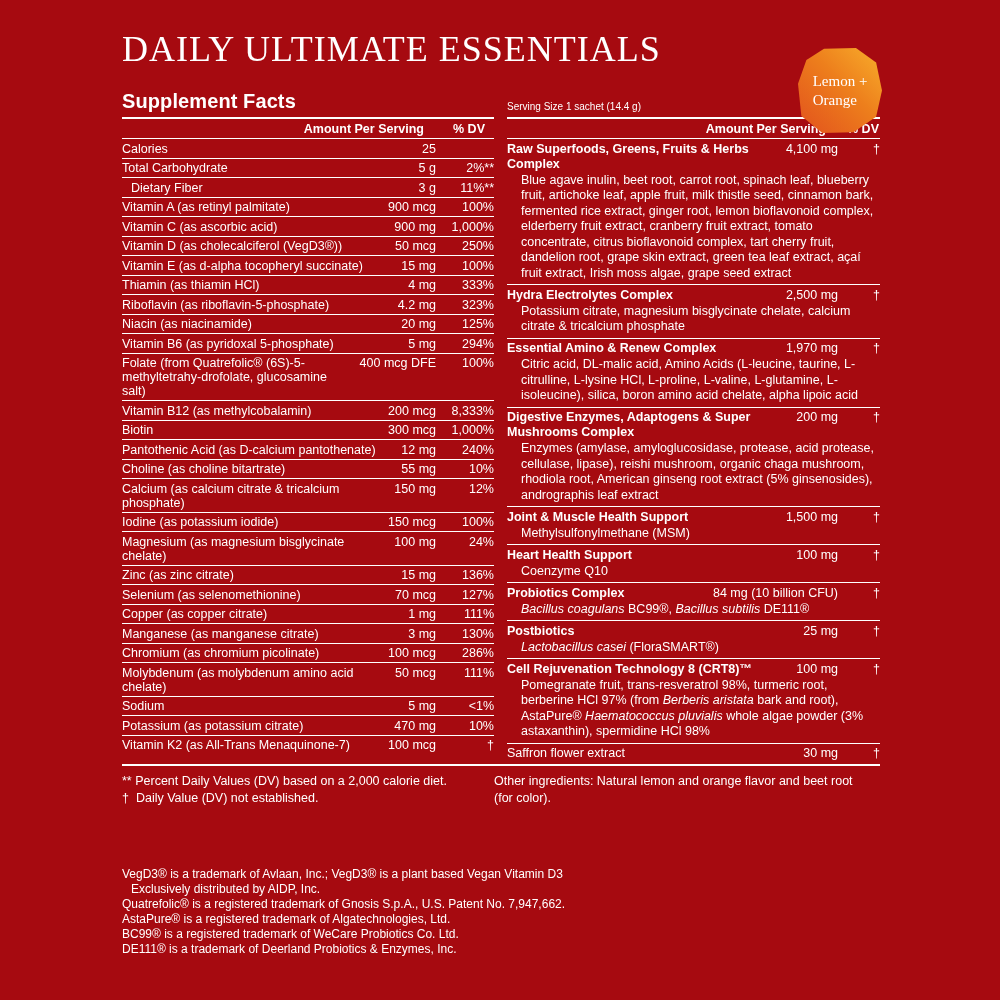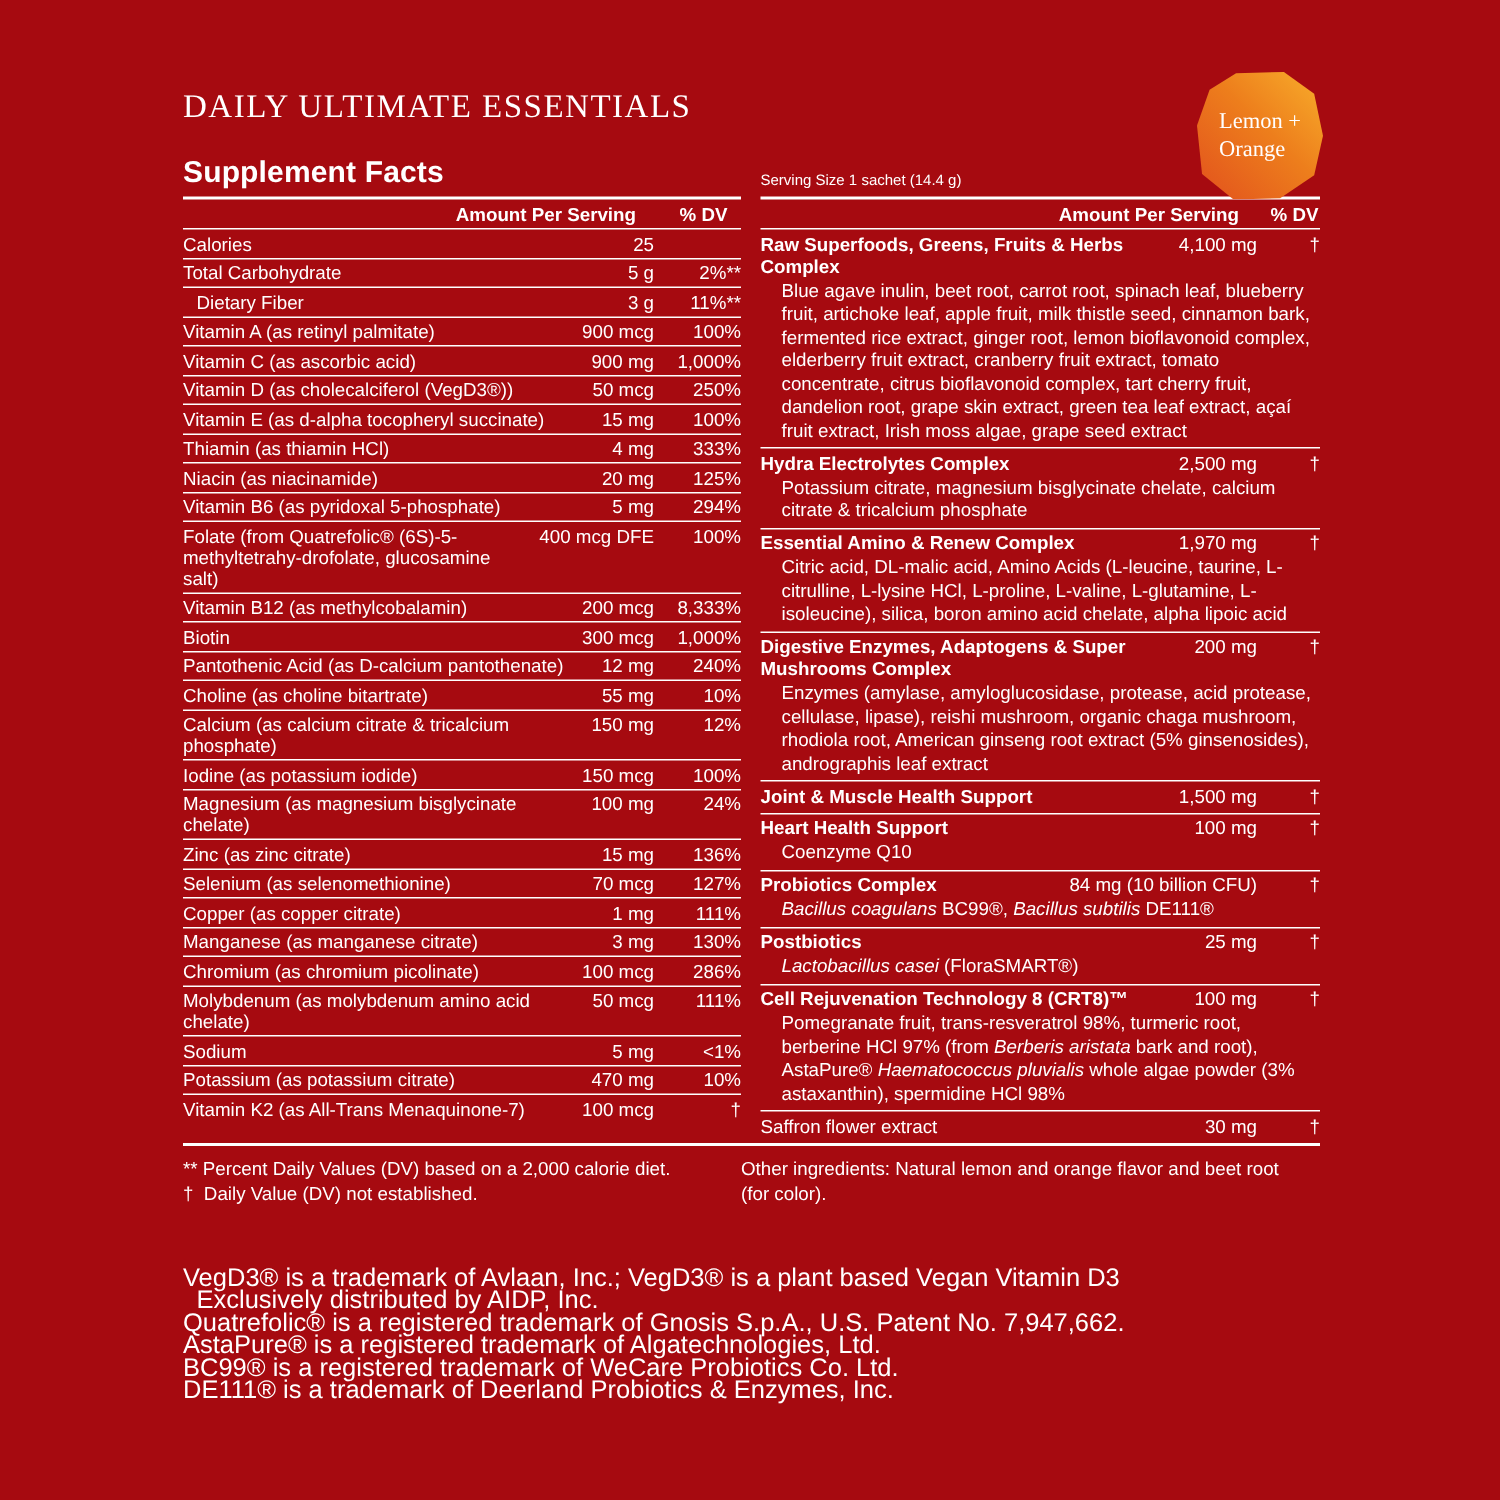--- a/index.html
+++ b/index.html
@@ -7,24 +7,24 @@
   body {
     background:#A60A10;
     color:#fff;
     font-family:"Liberation Sans", sans-serif;
     position:relative;
   }
   .content { position:absolute; left:122px; top:0; width:758px; }
 
   
   .title {
-    margin-top:58px;
+    margin-top:28px;
     font-family:"Liberation Serif", serif;
     font-weight:400;
-    font-size:22px;
+    font-size:36px;
     letter-spacing:1px;
   }
   .badge {
     position:absolute; left:676px; top:48px;
     width:84px; height:85px;
     background:linear-gradient(45deg,#E2511D 0%, #ED7E1C 55%, #F8AE2B 100%);
     clip-path:polygon(31% 1%, 69% 0%, 93% 17%, 100% 50%, 93% 81%, 66% 99%, 29% 100%, 4% 80%, 0% 42%, 10% 14%);
     display:flex; align-items:center; justify-content:center;
   }
   .badge-text {
@@ -77,21 +77,21 @@
 
   
   .full-divider { height:2px; background:#fff; margin-top:0px; }
   .foot-row {
     display:grid; grid-template-columns:372px 373px; 
     margin-top:7px; font-size:12.5px; line-height:17px;
   }
   .footnote-line { white-space:pre-wrap; }
 
   
-  .tm-block { margin-top:39px; font-size:17px; line-height:15px; }
+  .tm-block { margin-top:60px; font-size:12px; line-height:15px; }
   .tm-line.indent { padding-left:9px; }
 </style>
 </head>
 <body>
 
 <div class="content">
 
   <h1 class="title">DAILY ULTIMATE ESSENTIALS</h1>
 
   <div class="badge">
@@ -157,20 +157,25 @@
             <span class="ndv">100%</span>
           </div>
 
 
           <div class="nrow">
             <span class="nname">Thiamin (as thiamin HCl)</span>
             <span class="namt">4 mg</span>
             <span class="ndv">333%</span>
           </div>
 
+          <div class="nrow">
+            <span class="nname">Riboflavin (as riboflavin-5-phosphate)</span>
+            <span class="namt">4.2 mg</span>
+            <span class="ndv">323%</span>
+          </div>
 
           <div class="nrow">
             <span class="nname">Niacin (as niacinamide)</span>
             <span class="namt">20 mg</span>
             <span class="ndv">125%</span>
           </div>
 
           <div class="nrow">
             <span class="nname">Vitamin B6 (as pyridoxal 5-phosphate)</span>
             <span class="namt">5 mg</span>
@@ -323,20 +328,21 @@
             </div>
             <div class="sec-desc">Enzymes (amylase, amyloglucosidase, protease, acid protease, cellulase, lipase), reishi mushroom, organic chaga mushroom, rhodiola root, American ginseng root extract (5% ginsenosides), andrographis leaf extract</div>
           </div>
 
           <div class="sec">
             <div class="sec-head">
               <span class="sec-title">Joint &amp; Muscle Health Support</span>
               <span class="sec-amt">1,500 mg</span>
               <span class="sec-dv">†</span>
             </div>
+            <div class="sec-desc">Methylsulfonylmethane (MSM)</div>
           </div>
 
           <div class="sec">
             <div class="sec-head">
               <span class="sec-title">Heart Health Support</span>
               <span class="sec-amt">100 mg</span>
               <span class="sec-dv">†</span>
             </div>
             <div class="sec-desc">Coenzyme Q10</div>
           </div>

